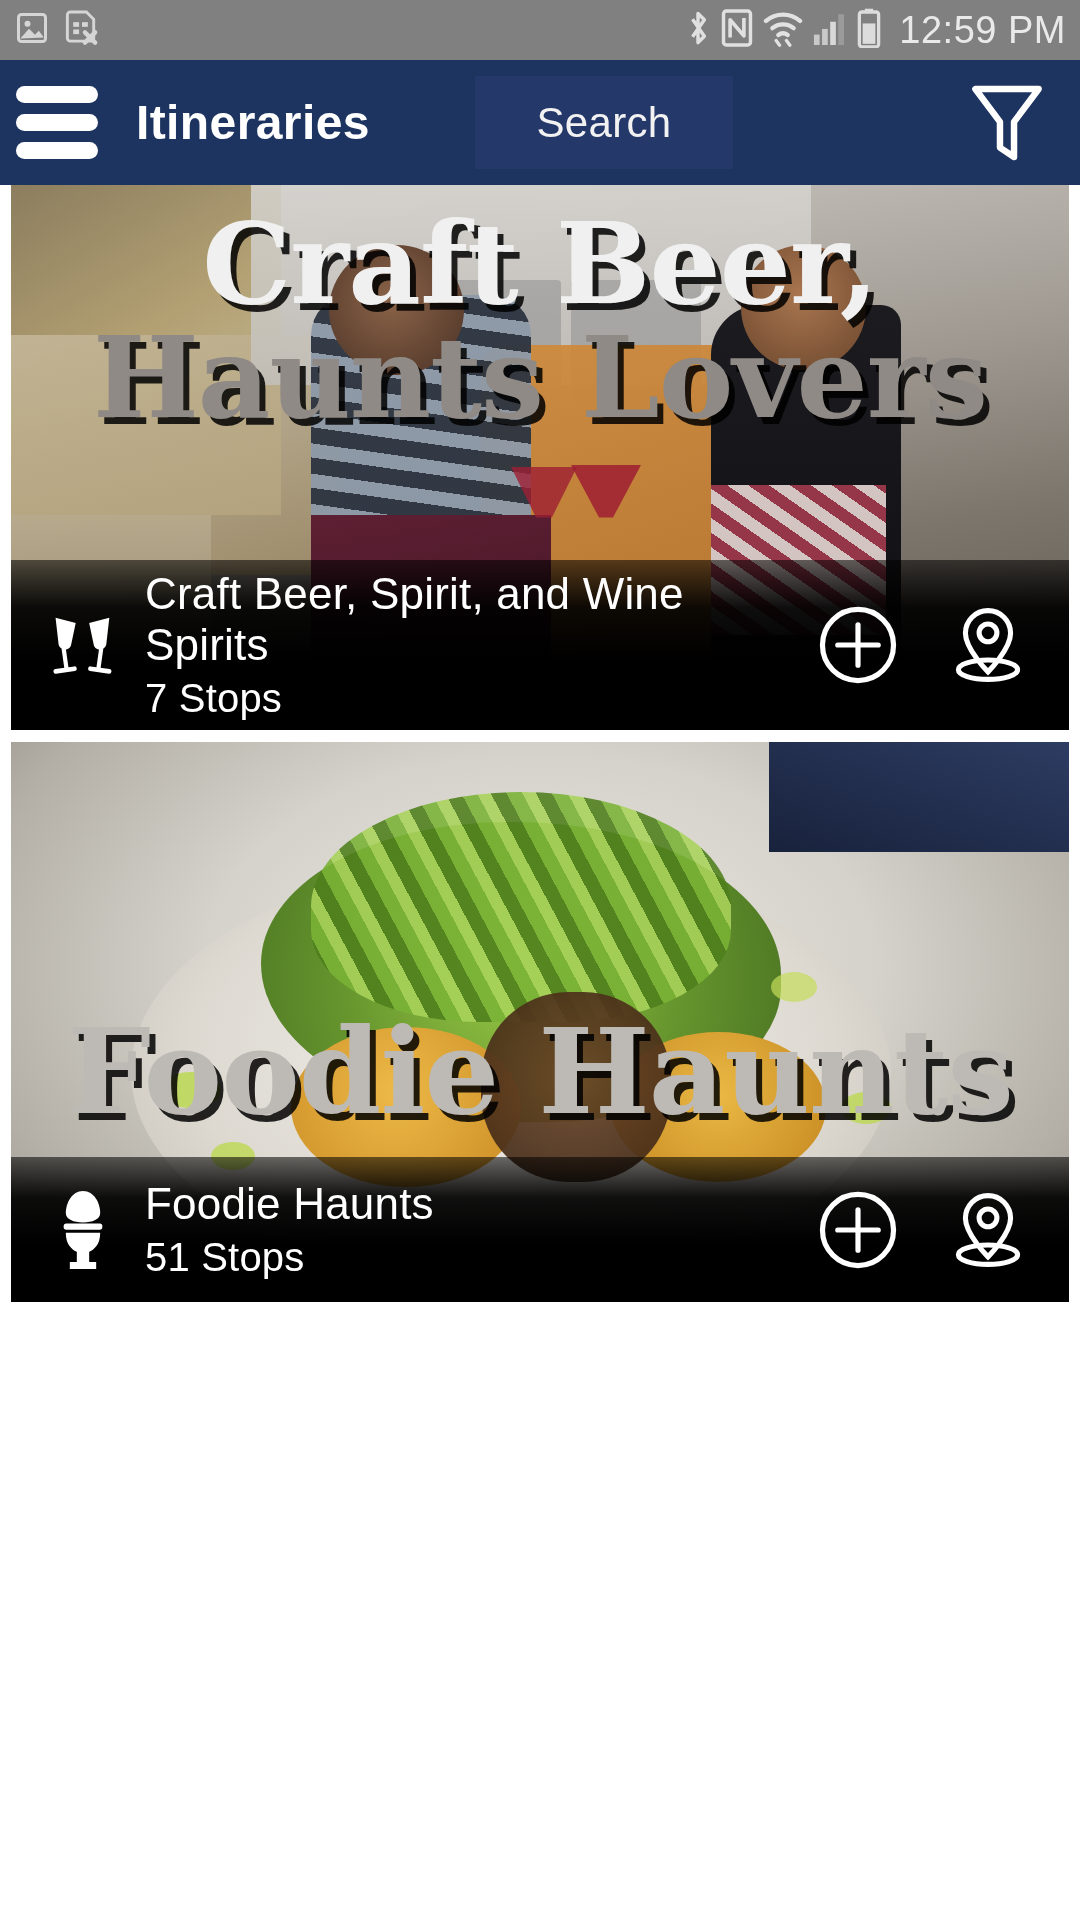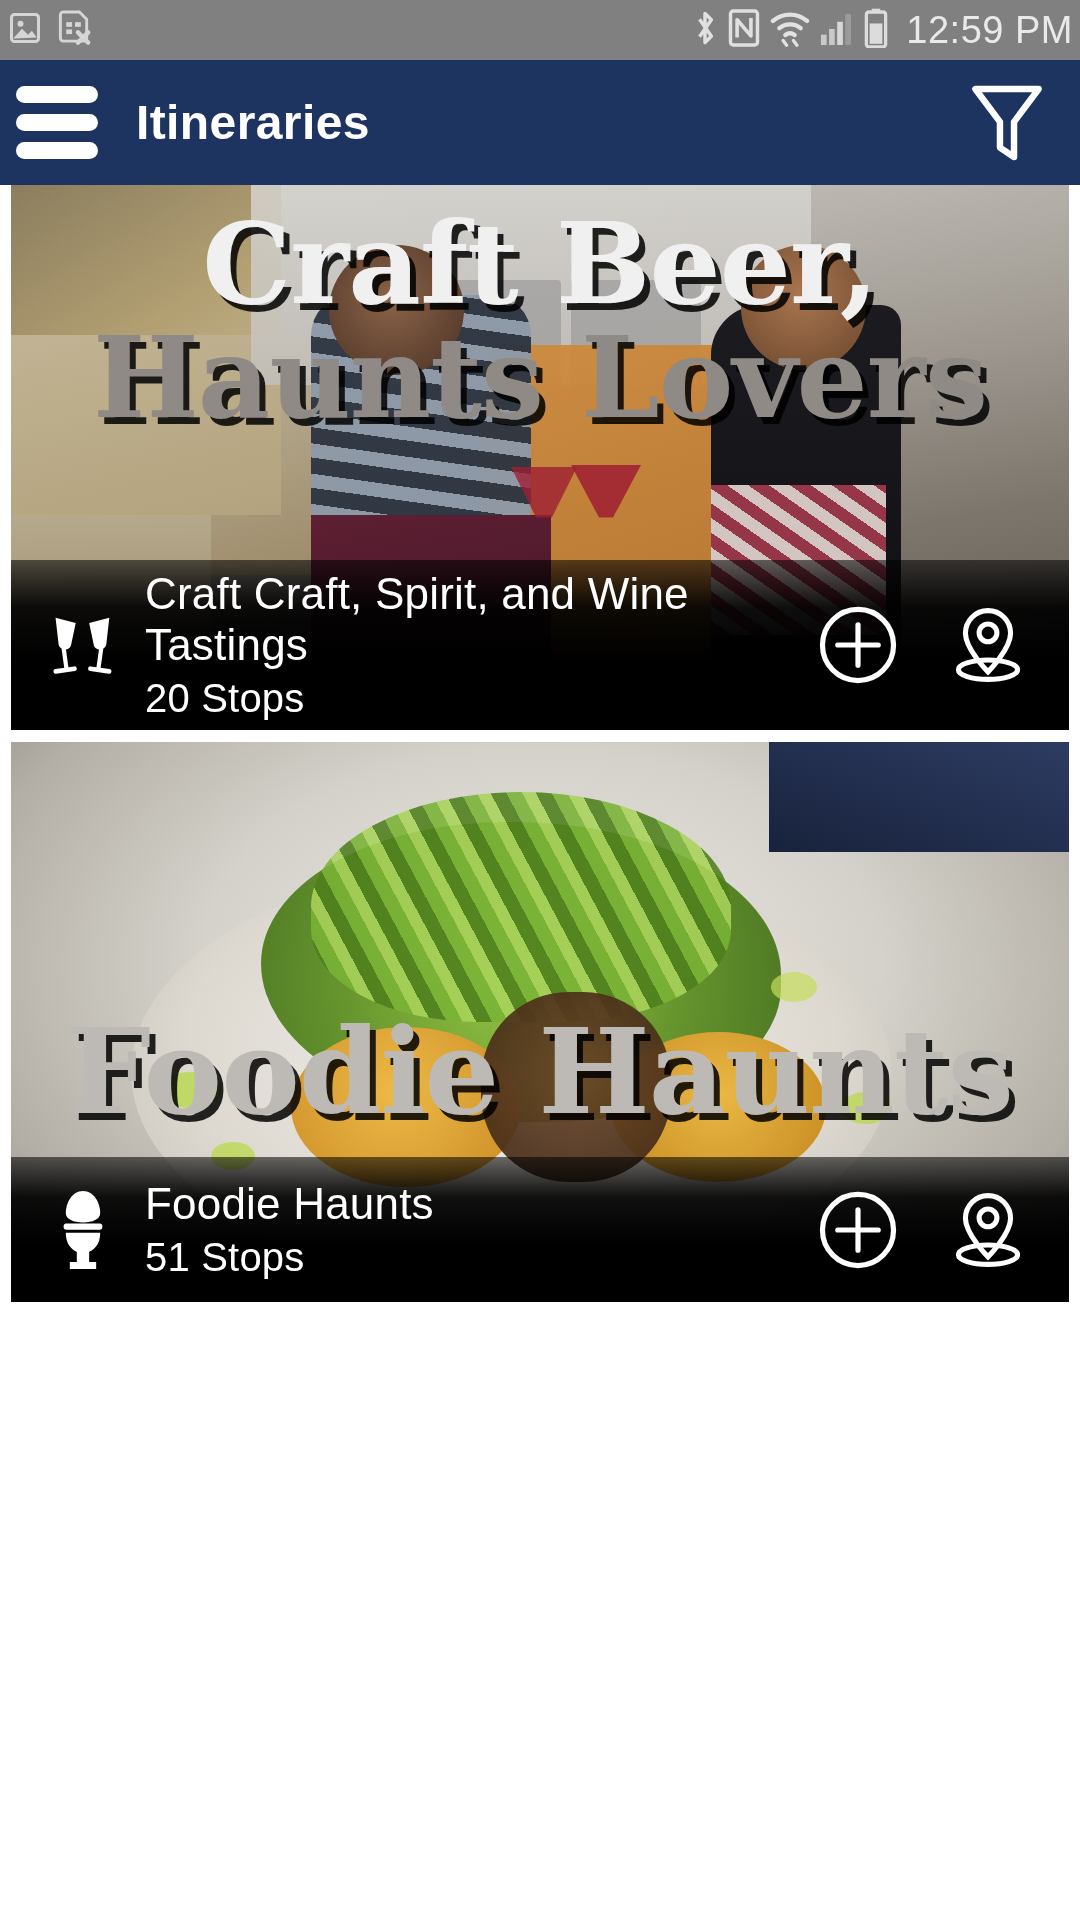--- a/index.html
+++ b/index.html
@@ -9,21 +9,21 @@
     background:#ffffff;
     overflow:hidden;
     position:relative;
   }
 
   
   .statusbar{
     height:60px; width:100%;
     background:#808080;
     display:flex; align-items:center;
-    padding:0 7px;
+    padding:0 14px;
     position:relative;
   }
   .sb-left{ display:flex; align-items:center; gap:14px; }
   .sb-right{
     margin-left:auto; display:flex; align-items:center; gap:10px;
   }
   .sb-time{
     color:#e9e9e9; font-size:38px; letter-spacing:0.5px;
     font-family:"Liberation Sans", sans-serif;
     margin-left:8px;
@@ -189,20 +189,23 @@
 </div>
 
 <div class="appbar">
   <div class="hamburger">
     <span></span>
       <span></span>
       <span></span>
   </div>
   <div class="appbar-title">Itineraries</div>
 
+  <div class="searchbox">
+    <span>Search</span>
+  </div>
 
   <div class="filter-btn">
     <svg width="78" height="82" viewBox="0 0 26 28">
       <path d="M2.2 2.4 H23.8 L15.4 13.6 V25.6 L10.6 22.4 V13.6 Z" fill="none" stroke="#ffffff" stroke-width="2.2" stroke-linejoin="round"></path>
     </svg>
   </div>
 </div>
 
 <div class="cardlist">
 
@@ -238,22 +241,22 @@
             <path d="M5.2 4.8 L12.4 6.6 L10.8 14.2 C10.5 16.6 6.9 16.8 6.3 14.4 Z"></path>
             <rect x="7.8" y="15.6" width="1.5" height="7.6" transform="rotate(-8 8.5 19)"></rect>
             <rect x="4.4" y="22.6" width="8.4" height="1.7" rx="0.8" transform="rotate(-8 8.6 23.4)"></rect>
             <path d="M24.4 4.8 L17.2 6.6 L18.8 14.2 C19.1 16.6 22.7 16.8 23.3 14.4 Z"></path>
             <rect x="20.3" y="15.6" width="1.5" height="7.6" transform="rotate(8 21 19)"></rect>
             <rect x="16.8" y="22.6" width="8.4" height="1.7" rx="0.8" transform="rotate(8 21 23.4)"></rect>
           </g>
         </svg>
       </div>
       <div class="cf-text">
-        <div class="cf-title">Craft Craft, Spirit, and Wine Tastings</div>
-        <div class="cf-stops">20 Stops</div>
+        <div class="cf-title">Craft Beer, Spirit, and Wine Spirits</div>
+        <div class="cf-stops">7 Stops</div>
       </div>
       <div class="cf-actions">
         <div class="act-btn">
           <svg width="82" height="82" viewBox="0 0 30 30">
             <circle cx="15" cy="15" r="13" fill="none" stroke="#ffffff" stroke-width="1.9"></circle>
             <path d="M15 7.6 V22.4 M7.6 15 H22.4" stroke="#ffffff" stroke-width="1.9" stroke-linecap="round"></path>
           </svg>
         </div>
         <div class="act-btn">
           <svg width="82" height="86" viewBox="0 0 30 32">

